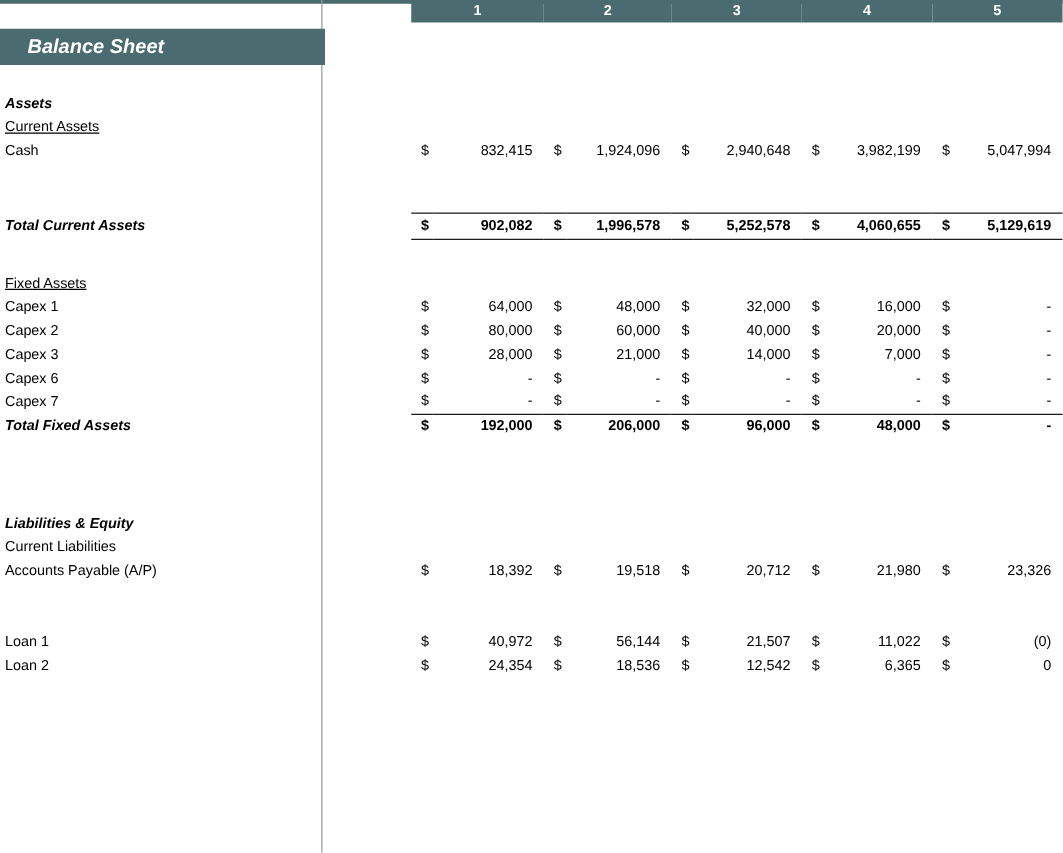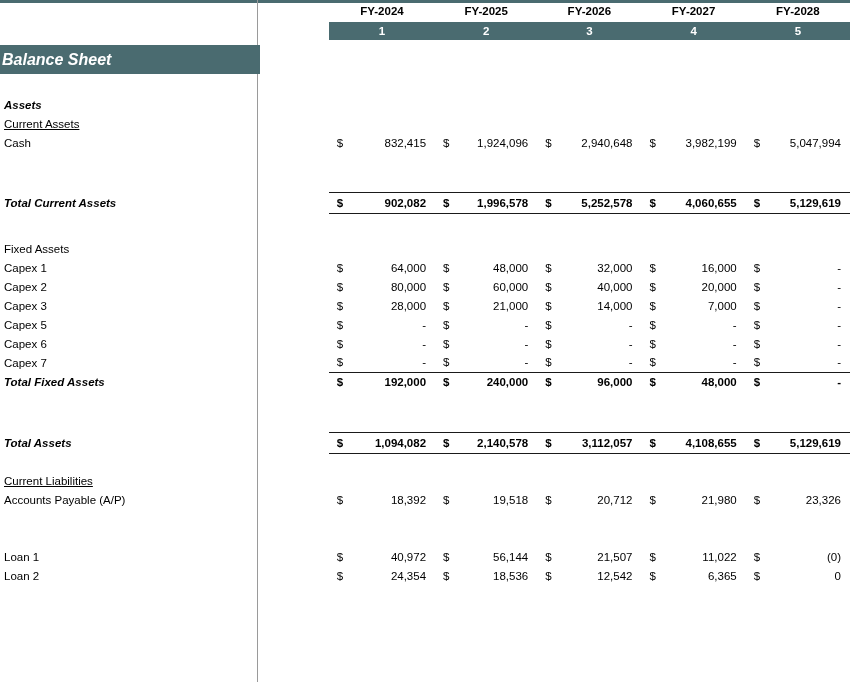--- a/index.html
+++ b/index.html
@@ -34,21 +34,21 @@
   .w5{width:85px;}
 
   .lbl{padding-left:4px;}
 
   
   .hdr-year td{font-weight:bold;text-align:center;font-size:11.5px;padding-bottom:1px;}
   .hdr-num td.teal{background:#4A6B70;color:#ffffff;font-weight:bold;text-align:center;}
 
   
   .title-band{background:#4A6B70;color:#ffffff;font-style:italic;font-weight:bold;
-              font-size:16px;padding-left:2px;}
+              font-size:16px;padding-left:22px;}
 
   .b{font-weight:bold;}
   .bi{font-weight:bold;font-style:italic;margin-top:24px;}
 
   .t-top{border-top:1.3px solid #1a1a1a;}
   .t-both{border-top:1.3px solid #1a1a1a;border-bottom:1.3px solid #1a1a1a;}
 </style>
 </head>
 <body>
 
@@ -66,29 +66,20 @@
         <col class="w2">
       <col class="c-cur">
         <col class="w3">
       <col class="c-cur">
         <col class="w4">
       <col class="c-cur">
         <col class="w5">
     </colgroup>
 
     <tbody>
-        <tr class="hdr-year" style="height:22px">
-      <td></td>
-      <td></td>
-      <td colspan="2">FY-2024</td>
-      <td colspan="2">FY-2025</td>
-      <td colspan="2">FY-2026</td>
-      <td colspan="2">FY-2027</td>
-      <td colspan="2">FY-2028</td>
-    </tr>
 
     <tr class="hdr-num" style="height:18px">
       <td></td>
       <td></td>
       <td colspan="2" class="teal">1</td>
       <td colspan="2" class="teal">2</td>
       <td colspan="2" class="teal">3</td>
       <td colspan="2" class="teal">4</td>
       <td colspan="2" class="teal">5</td>
     </tr>
@@ -149,21 +140,21 @@
       <td class="c-val b t-both">4,060,655</td>
       <td class="c-cur b t-both">$</td>
       <td class="c-val b t-both">5,129,619</td>
     </tr>
 
     <tr style="height:26px">
           <td colspan="12"></td>
         </tr>
 
     <tr style="height:19px">
-      <td class="lbl"><span style="">Fixed Assets</span></td>
+      <td class="lbl"><span style="text-decoration:underline">Fixed Assets</span></td>
       <td colspan="11"></td>
     </tr>
 
     <tr style="height:19px">
       <td class="lbl">Capex 1</td>
           <td></td>
       <td class="c-cur">$</td>
       <td class="c-val">64,000</td>
       <td class="c-cur">$</td>
       <td class="c-val">48,000</td>
@@ -192,34 +183,20 @@
       <td class="lbl">Capex 3</td>
           <td></td>
       <td class="c-cur">$</td>
       <td class="c-val">28,000</td>
       <td class="c-cur">$</td>
       <td class="c-val">21,000</td>
       <td class="c-cur">$</td>
       <td class="c-val">14,000</td>
       <td class="c-cur">$</td>
       <td class="c-val">7,000</td>
-      <td class="c-cur">$</td>
-      <td class="c-val">-</td>
-    </tr>
-    <tr style="height:19px">
-      <td class="lbl">Capex 5</td>
-          <td></td>
-      <td class="c-cur">$</td>
-      <td class="c-val">-</td>
-      <td class="c-cur">$</td>
-      <td class="c-val">-</td>
-      <td class="c-cur">$</td>
-      <td class="c-val">-</td>
-      <td class="c-cur">$</td>
-      <td class="c-val">-</td>
       <td class="c-cur">$</td>
       <td class="c-val">-</td>
     </tr>
     <tr style="height:19px">
       <td class="lbl">Capex 6</td>
           <td></td>
       <td class="c-cur">$</td>
       <td class="c-val">-</td>
       <td class="c-cur">$</td>
       <td class="c-val">-</td>
@@ -244,54 +221,44 @@
       <td class="c-cur">$</td>
       <td class="c-val">-</td>
     </tr>
 
     <tr style="height:20px">
       <td class="lbl bi">Total Fixed Assets</td>
       <td></td>
       <td class="c-cur b t-top">$</td>
       <td class="c-val b t-top">192,000</td>
       <td class="c-cur b t-top">$</td>
-      <td class="c-val b t-top">240,000</td>
+      <td class="c-val b t-top">206,000</td>
       <td class="c-cur b t-top">$</td>
       <td class="c-val b t-top">96,000</td>
       <td class="c-cur b t-top">$</td>
       <td class="c-val b t-top">48,000</td>
       <td class="c-cur b t-top">$</td>
       <td class="c-val b t-top">-</td>
     </tr>
 
     <tr style="height:40px">
           <td colspan="12"></td>
         </tr>
 
-    <tr style="height:21px">
-      <td class="lbl bi">Total Assets</td>
-      <td></td>
-      <td class="c-cur b t-both">$</td>
-      <td class="c-val b t-both">1,094,082</td>
-      <td class="c-cur b t-both">$</td>
-      <td class="c-val b t-both">2,140,578</td>
-      <td class="c-cur b t-both">$</td>
-      <td class="c-val b t-both">3,112,057</td>
-      <td class="c-cur b t-both">$</td>
-      <td class="c-val b t-both">4,108,655</td>
-      <td class="c-cur b t-both">$</td>
-      <td class="c-val b t-both">5,129,619</td>
-    </tr>
 
     <tr style="height:18px">
           <td colspan="12"></td>
         </tr>
 
     <tr style="height:19px">
-      <td class="lbl"><span style="text-decoration:underline">Current Liabilities</span></td>
+      <td class="lbl bi">Liabilities &amp; Equity</td>
+      <td colspan="11"></td>
+    </tr>
+    <tr style="height:19px">
+      <td class="lbl"><span style="">Current Liabilities</span></td>
       <td colspan="11"></td>
     </tr>
 
     <tr style="height:19px">
       <td class="lbl">Accounts Payable (A/P)</td>
           <td></td>
       <td class="c-cur">$</td>
       <td class="c-val">18,392</td>
       <td class="c-cur">$</td>
       <td class="c-val">19,518</td>

